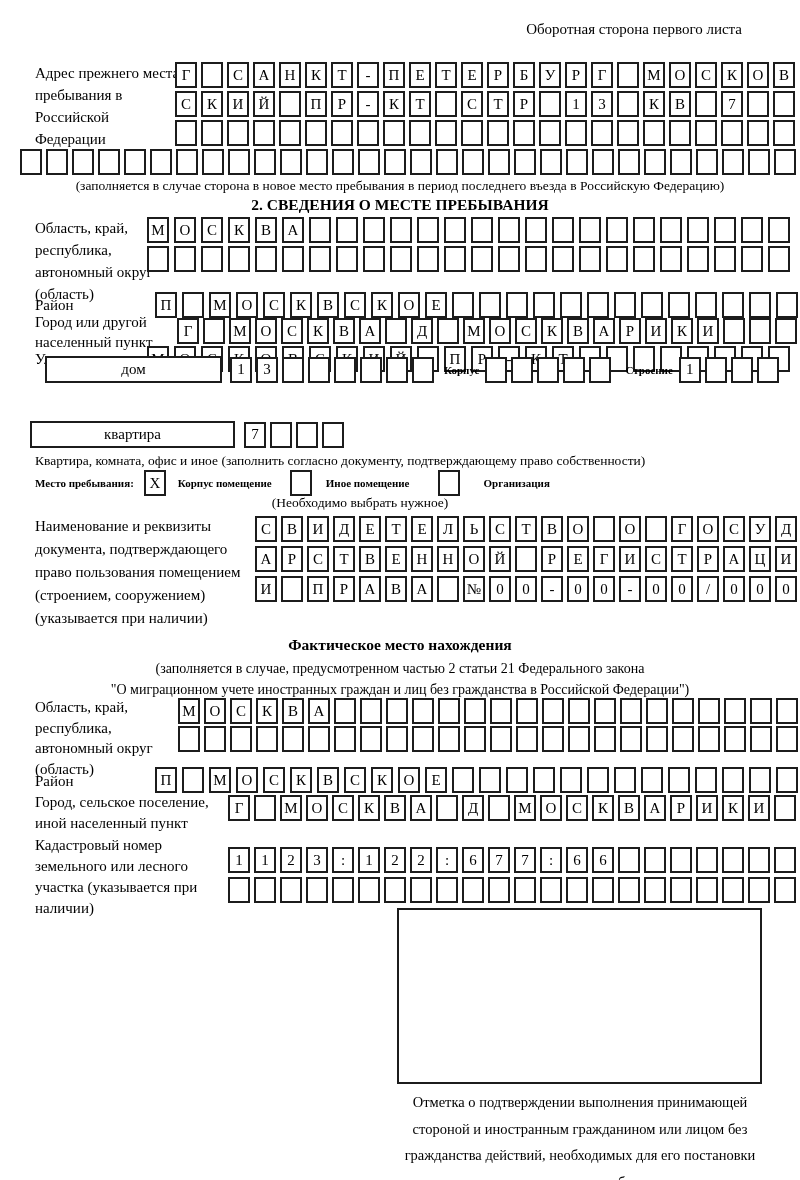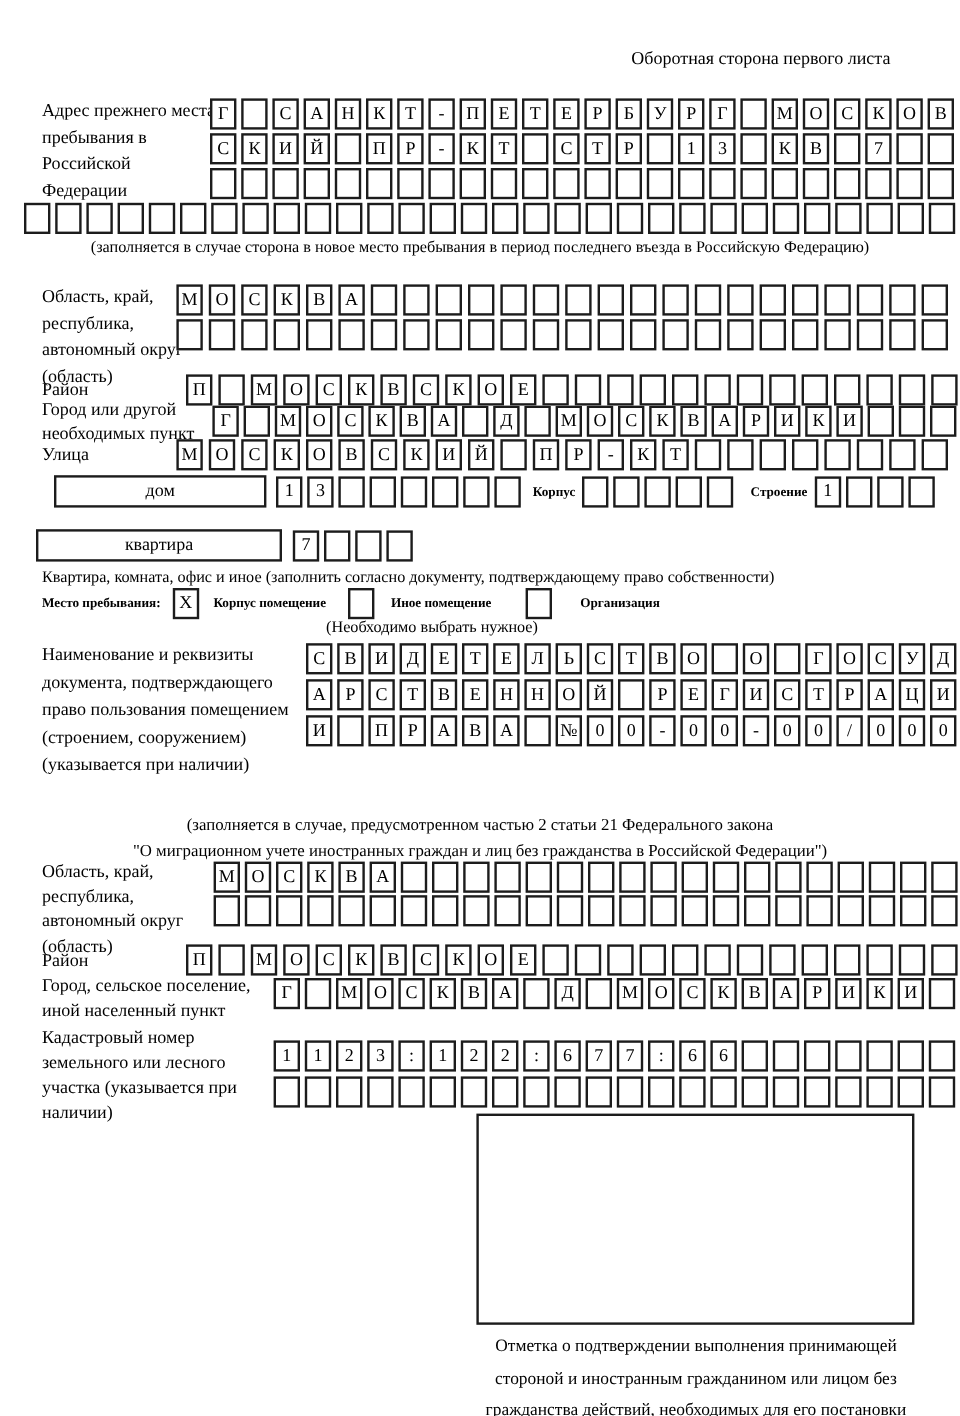--- a/index.html
+++ b/index.html
@@ -2,21 +2,21 @@
 <html><head>
 <meta charset="utf-8">
 <style>
   * { margin:0; padding:0; box-sizing:border-box; }
   html,body { background:#ffffff; }
   .page {
     position:relative; width:800px; height:1180px; margin:0 auto;
     background:#fff; color:#000; overflow:hidden;
     font-family:"Liberation Serif","DejaVu Serif",serif;
   }
-  .abs { position:absolute;margin-top:20px; }
+  .abs { position:absolute; }
   .label { font-size:15px; line-height:22px; }
   .caption { font-size:13.5px; line-height:17px; }
   .heading { font-size:15.5px; font-weight:bold; text-align:center; width:100%; }
   .center { text-align:center; width:100%; }
   .cells { display:flex; gap:4px; }
   .cells.wide { gap:5px; }
   .cell {
     flex:0 0 auto; width:22px; height:26px; border:2px solid #1c1c1c;
     display:flex; align-items:center; justify-content:center;
     font-size:15px; background:#fff;
@@ -142,20 +142,21 @@
       <span class="cell"></span>
       <span class="cell"></span>
       <span class="cell"></span>
       <span class="cell"></span>
       <span class="cell"></span>
       <span class="cell"></span>
       <span class="cell"></span>
     </div>
   <div class="abs caption center" style="top:177px;">(заполняется в случае сторона в новое место пребывания в период последнего въезда в Российскую Федерацию)</div>
 
+  <div class="abs heading" style="top:196px;">2. СВЕДЕНИЯ О МЕСТЕ ПРЕБЫВАНИЯ</div>
 
   <div class="abs label" style="left:35px; top:217px; width:122px;">Область, край, республика, автономный округ (область)</div>
   <div class="abs cells wide" style="left:147px; top:217px;">
       <span class="cell">М</span>
       <span class="cell">О</span>
       <span class="cell">С</span>
       <span class="cell">К</span>
       <span class="cell">В</span>
       <span class="cell">А</span>
       <span class="cell"></span>
@@ -225,21 +226,21 @@
       <span class="cell"></span>
       <span class="cell"></span>
       <span class="cell"></span>
       <span class="cell"></span>
       <span class="cell"></span>
       <span class="cell"></span>
       <span class="cell"></span>
       <span class="cell"></span>
     </div>
 
-  <div class="abs label" style="left:35px; top:312px; width:142px; line-height:20px;">Город или другой необходимых пункт</div>
+  <div class="abs label" style="left:35px; top:312px; width:142px; line-height:20px;">Город или другой населенный пункт</div>
   <div class="abs cells" style="left:177px; top:318px;">
       <span class="cell">Г</span>
       <span class="cell"></span>
       <span class="cell">М</span>
       <span class="cell">О</span>
       <span class="cell">С</span>
       <span class="cell">К</span>
       <span class="cell">В</span>
       <span class="cell">А</span>
       <span class="cell"></span>
@@ -281,21 +282,21 @@
       <span class="cell"></span>
       <span class="cell"></span>
       <span class="cell"></span>
       <span class="cell"></span>
       <span class="cell"></span>
       <span class="cell"></span>
       <span class="cell"></span>
       <span class="cell"></span>
     </div>
 
-  <div class="abs flex-row" style="left:25px; top:376px;padding-left:20px;">
+  <div class="abs flex-row" style="left:25px; top:356px;padding-left:20px;">
     <div class="wide-box" style="width:177px;">дом</div>
     <div class="cells" style="margin-left:8px;">
         <span class="cell">1</span>
         <span class="cell">3</span>
         <span class="cell"></span>
         <span class="cell"></span>
         <span class="cell"></span>
         <span class="cell"></span>
         <span class="cell"></span>
         <span class="cell"></span>
@@ -403,20 +404,21 @@
       <span class="cell">0</span>
       <span class="cell">-</span>
       <span class="cell">0</span>
       <span class="cell">0</span>
       <span class="cell">/</span>
       <span class="cell">0</span>
       <span class="cell">0</span>
       <span class="cell">0</span>
     </div>
 
+  <div class="abs heading" style="top:636px;">Фактическое место нахождения</div>
   <div class="abs caption center" style="top:660px; font-size:14px;">(заполняется в случае, предусмотренном частью 2 статьи 21 Федерального закона</div>
   <div class="abs caption center" style="top:681px; font-size:14px;">"О миграционном учете иностранных граждан и лиц без гражданства в Российской Федерации")</div>
 
   <div class="abs label" style="left:35px; top:697px; width:150px; line-height:20.5px;">Область, край, республика, автономный округ (область)</div>
   <div class="abs cells" style="left:178px; top:698px;">
       <span class="cell">М</span>
       <span class="cell">О</span>
       <span class="cell">С</span>
       <span class="cell">К</span>
       <span class="cell">В</span>

